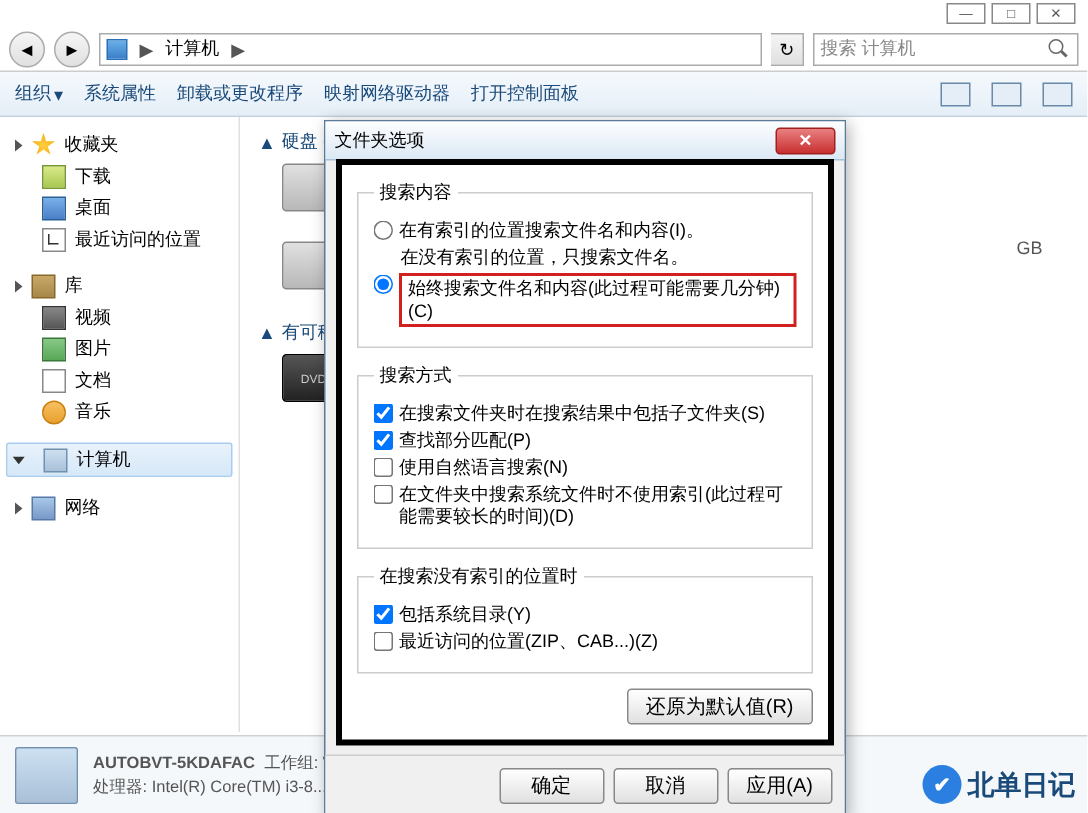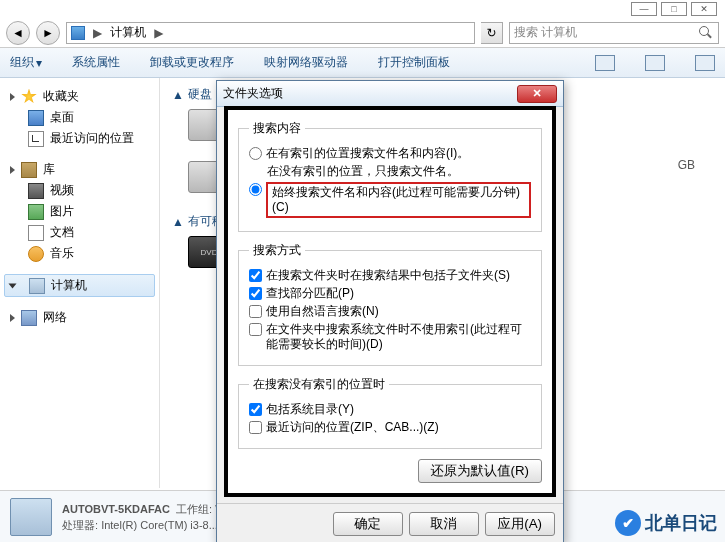--- a/index.html
+++ b/index.html
@@ -9,24 +9,24 @@
 .window-chrome { height: 18px; display: flex; justify-content: flex-end; gap: 4px; padding: 2px 8px; }
 .chrome-btn { width: 26px; height: 14px; border: 1px solid #888; display: flex; align-items: center; justify-content: center; font-size: 9px; color: #555; }
 
 
 .navbar { height: 30px; display: flex; align-items: center; gap: 6px; padding: 0 6px; border-bottom: 1px solid #ccc; }
 .nav-back,.nav-fwd { width: 24px; height: 24px; border: 1px solid #aaa; border-radius: 50%; display: flex; align-items: center; justify-content: center; background: linear-gradient(#f5f5f5,#e0e0e0); }
 .addr-bar { flex: 1; height: 22px; border: 1px solid #aaa; display: flex; align-items: center; padding: 0 4px; gap: 4px; background: #fff; }
 .addr-icon { width: 14px; height: 14px; background: linear-gradient(#6ab0e8,#3a7fc8); border: 1px solid #2a6fb8; }
 .addr-chev { color: #555; padding: 0 4px; }
 .refresh-btn { width: 22px; height: 22px; border: 1px solid #aaa; border-left: none; display: flex; align-items: center; justify-content: center; background: linear-gradient(#f5f5f5,#e0e0e0); }
-.search-box { width: 210px; height: 22px; border: 1px solid #aaa; display: flex; align-items: center; padding: 0 4px; gap: 4px; color: #888; background: #fff; }
-
-
-.toolbar { height: 30px; background: linear-gradient(#f5f9fd,#e5eef7); border-bottom: 1px solid #c0d0e0; display: flex; align-items: center; gap: 30px; padding: 0 10px; color: #1a4a7a; }
+.search-box { width: 177px; height: 22px; border: 1px solid #aaa; display: flex; align-items: center; padding: 0 4px; gap: 4px; color: #888; background: #fff; }
+
+
+.toolbar { height: 30px; background: linear-gradient(#f5f9fd,#e5eef7); border-bottom: 1px solid #c0d0e0; display: flex; align-items: center; gap: 14px; padding: 0 10px; color: #1a4a7a; }
 .toolbar-item { display: flex; align-items: center; gap: 2px; }
 .toolbar-spacer { flex: 1; }
 .toolbar-icon { width: 20px; height: 16px; border: 1px solid #6a8aaa; background: #e5eef7; }
 
 
 .main { display: flex; height: 410px; }
 .sidebar { width: 160px; background: #fff; border-right: 1px solid #e0e0e0; padding: 8px 4px; }
 .tree-group { margin-bottom: 10px; }
 .tree-head,.tree-item { display: flex; align-items: center; gap: 6px; padding: 2px 6px; cursor: default; }
 .tree-head { font-weight: normal; }
@@ -128,20 +128,24 @@
 
 <div class="main">
   <div class="sidebar">
     <div class="tree-group">
       <div class="tree-head">
           <span class="tri"></span>
           <span class="ico ico-star"></span>
           <span>收藏夹</span>
         </div>
       <div class="tree-item">
+          <span class="ico ico-dl"></span>
+          <span>下载</span>
+        </div>
+      <div class="tree-item">
           <span class="ico ico-desktop"></span>
           <span>桌面</span>
         </div>
       <div class="tree-item">
           <span class="ico ico-recent"></span>
           <span>最近访问的位置</span>
         </div>
     </div>
     <div class="tree-group">
       <div class="tree-head">

